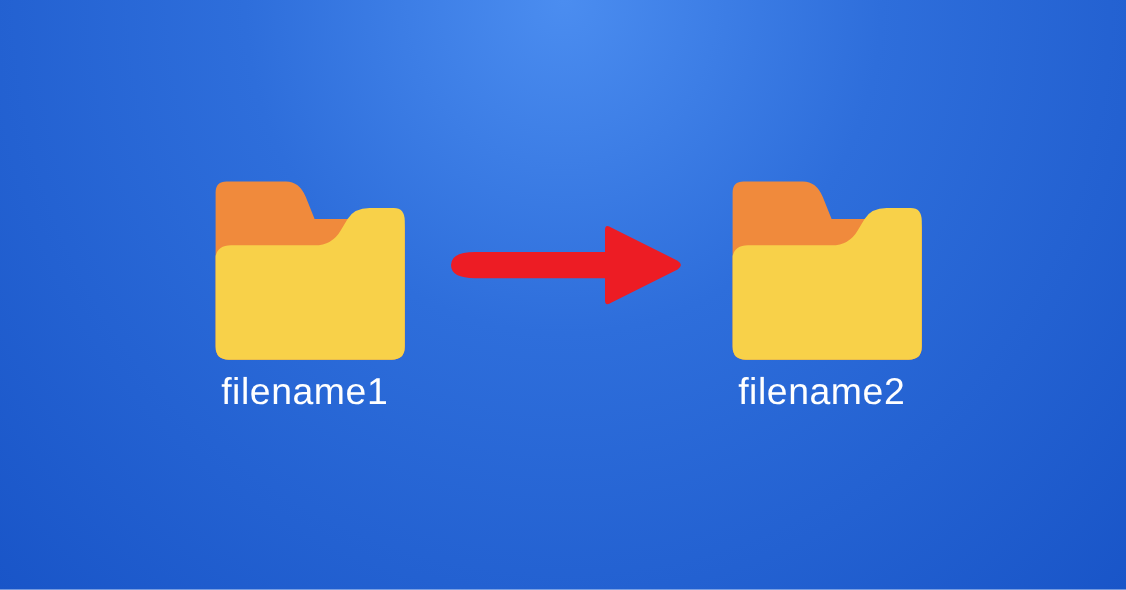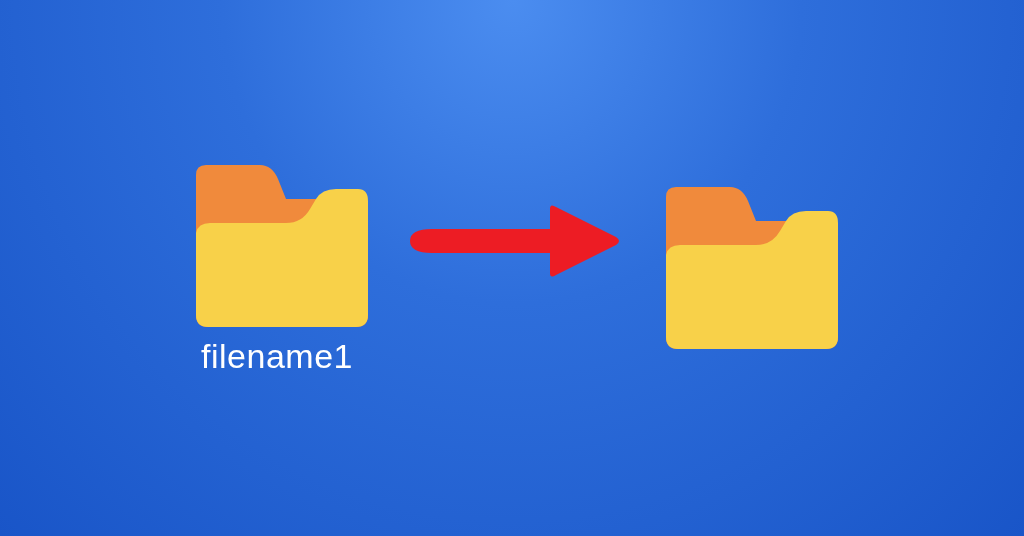--- a/index.html
+++ b/index.html
@@ -70,14 +70,15 @@
     </svg>
   </div>
 
   <div class="item">
     <span class="folder-icon">
       <svg viewBox="0 0 190 170" width="190" height="170">
         <path d="M 14 14 Q 14 4 24 4 L 78 4 Q 90 4 96 18 L 104 38 L 178 38 Q 186 38 186 46 L 186 154 Q 186 166 174 166 L 26 166 Q 14 166 14 154 Z" fill="#f08a3c"></path>
         <path d="M 14 72 Q 16 62 28 62 L 104 62 Q 120 62 128 48 L 134 38 Q 140 28 154 28 L 176 28 Q 186 28 186 40 L 186 154 Q 186 166 174 166 L 26 166 Q 14 166 14 154 Z" fill="#f8d149"></path>
       </svg>
     </span>
+    <div class="label">filename2</div>
   </div>
 </div>
 
 </body></html>

